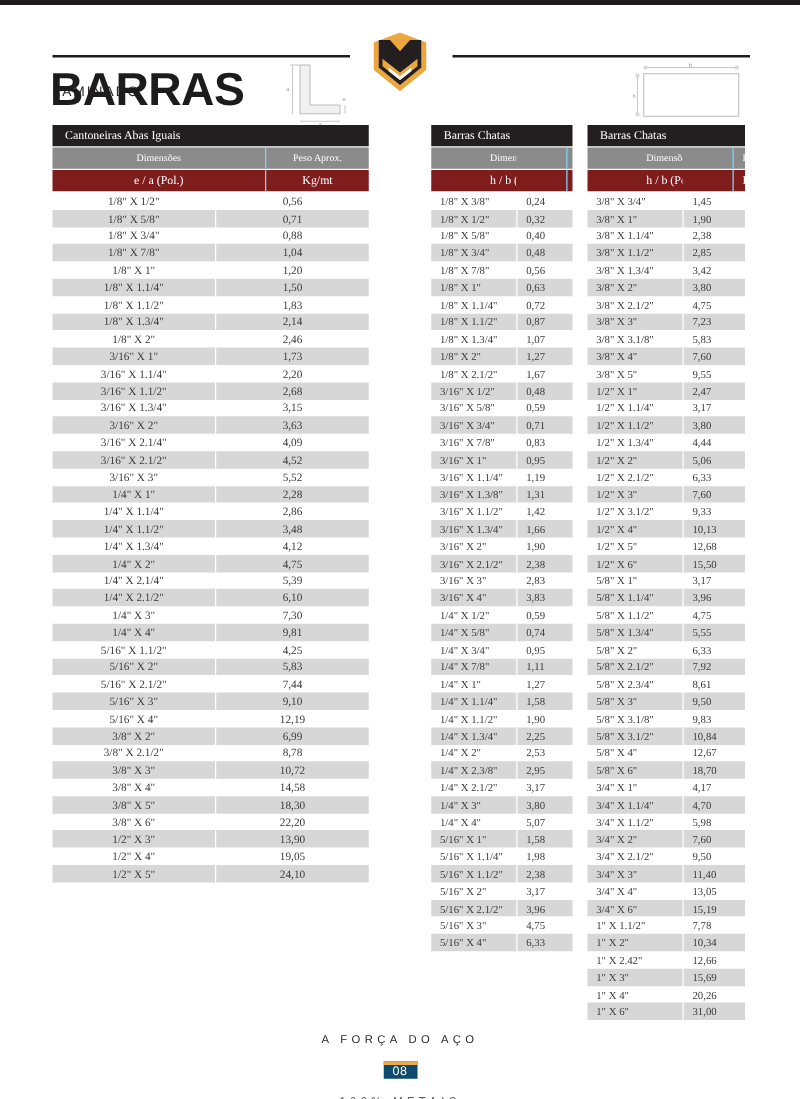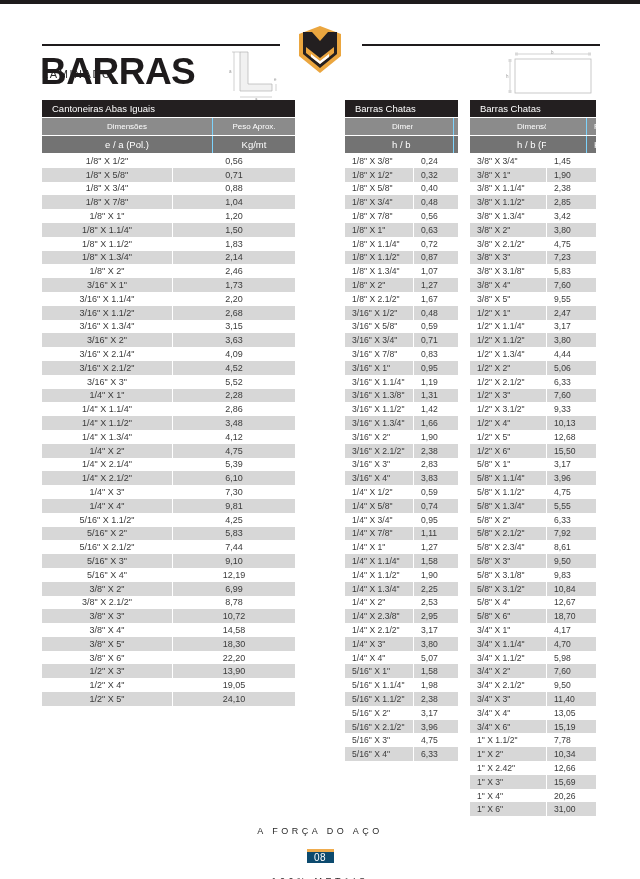--- a/index.html
+++ b/index.html
@@ -22,33 +22,33 @@
     position:absolute; left:40px; top:51px;
     font-size:37px; font-weight:800; letter-spacing:-0.5px; color:#1e1b1c;
   }
 
   .logo { position:absolute; left:294px; top:25px; }
   .diagram { position:absolute; }
   .diagram.angle { left:222px; top:50px; }
   .diagram.flat  { left:506px; top:50px; }
 
   
-  .table { position:absolute; top:100px; }
+  .table { position:absolute; top:100px;font-family:Liberation Serif, serif; }
   .table.t1 { left:42px;  width:253px; --c1:130px; }
   .table.t2 { left:345px; width:113px; --c1:68px; }
   .table.t3 { left:470px; width:126px; --c1:76px; }
 
   .ttitle {
     height:17px; background:#231f20; color:#fff;
     font-size:9.5px; display:flex; align-items:center;
     padding-left:10px; margin-bottom:1px; white-space:nowrap;
   }
   .thead { display:grid; grid-template-columns:var(--c1) 1fr; height:17px; margin-bottom:1px; }
   .thead.gray   { background:#8b8b8b; color:#fff; font-size:8px;   }
-  .thead.orange { background:#737373; color:#fff; font-size:9.5px; }
+  .thead.orange { background:#7f1d1d; color:#fff; font-size:9.5px; }
   .th { display:flex; align-items:center; justify-content:center; white-space:nowrap; overflow:hidden;margin-left:40px; }
   .th + .th { border-left:1px solid #7dd3fc; }
 
   .trow { display:grid; grid-template-columns:var(--c1) 1fr; height:13.8px; font-size:9px; color:#3b3b3b; }
   .trow:nth-child(even) { background:#d7d7d7; }
   .td { display:flex; align-items:center; justify-content:center; white-space:nowrap; overflow:hidden; }
   .td.val { border-left:1px solid #fff; }
 
   
   .table.left .th, .table.left .td { justify-content:flex-start; padding-left:7px; }

